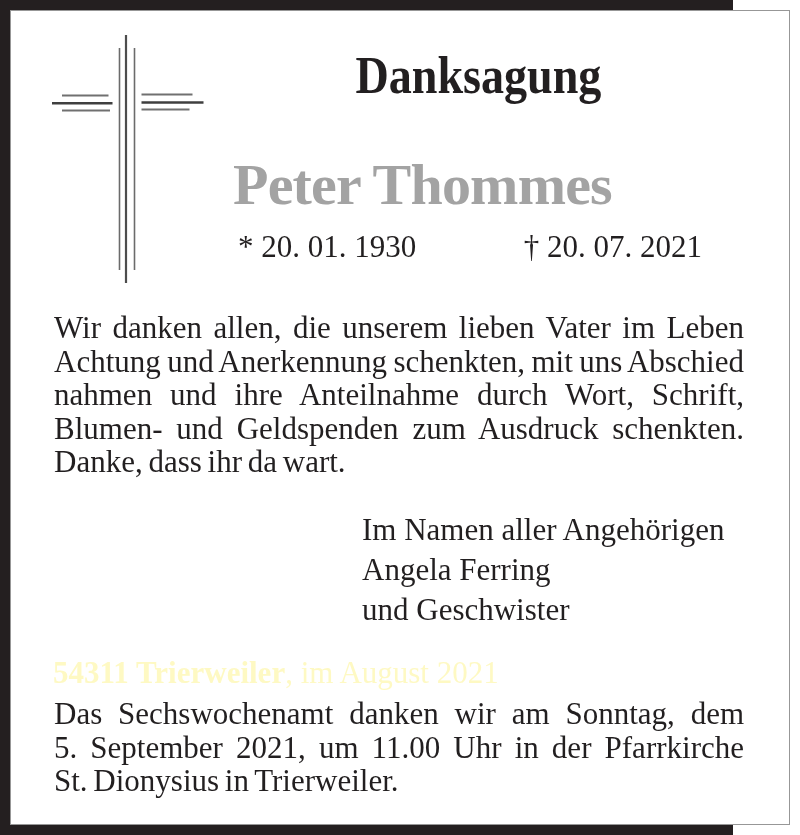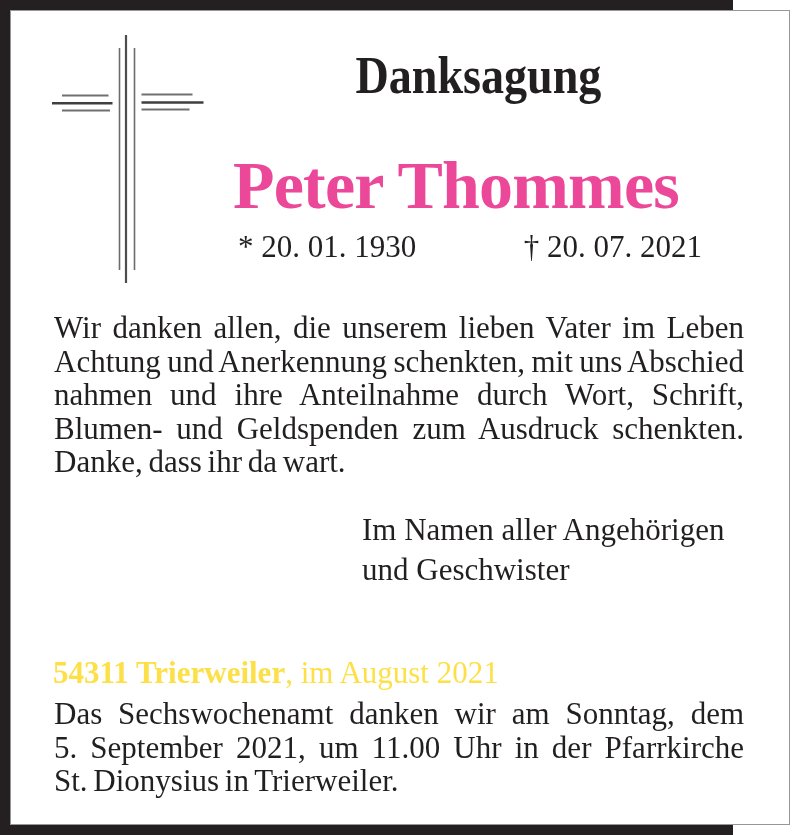--- a/index.html
+++ b/index.html
@@ -47,24 +47,24 @@
   .title-inner {
     display: inline-block;
     transform: scaleX(0.87);
     transform-origin: 50% 50%;
   }
   .name {
     position: absolute;
     left: 233px;
     top: 152px;
     font-weight: bold;
-    font-size: 68px;
+    font-size: 58px;
     line-height: 66px;
     letter-spacing: -0.8px;
-    color: #ec4899;
+    color: #a3a3a3;
     white-space: nowrap;
   }
   .dates {
     position: absolute;
     left: 238px;
     top: 231px;
     width: 464px;
     display: flex;
     justify-content: space-between;
     font-size: 31px;
@@ -98,21 +98,21 @@
     font-size: 31px;
     line-height: 40px;
     color: #221f20;
   }
   .place-date {
     position: absolute;
     left: 53px;
     top: 657px;
     font-size: 31px;
     line-height: 31px;
-    color: #fde047;
+    color: #fef9c3;
     white-space: nowrap;
   }
   .place-date .bold { font-weight: bold; }
 </style>
 </head>
 <body>
 
 <div class="frame">
   <div class="card"></div>
 
@@ -149,20 +149,21 @@
 
       <div class="line">Blumen- und Geldspenden zum Ausdruck schenkten.</div>
 
       <div class="line">Danke, dass ihr da wart.</div>
     </div>
 
   <div class="attribution">
     <div class="attr-intro">Im Namen aller Angehörigen</div>
     <div>
 
+        <div class="attr-name">Angela Ferring</div>
 
         <div class="attr-name">und Geschwister</div>
       </div>
   </div>
 
   <div class="place-date">
     <span class="bold">54311 Trierweiler</span><span>, im August 2021</span>
   </div>
 
   <div class="justify-block service">

